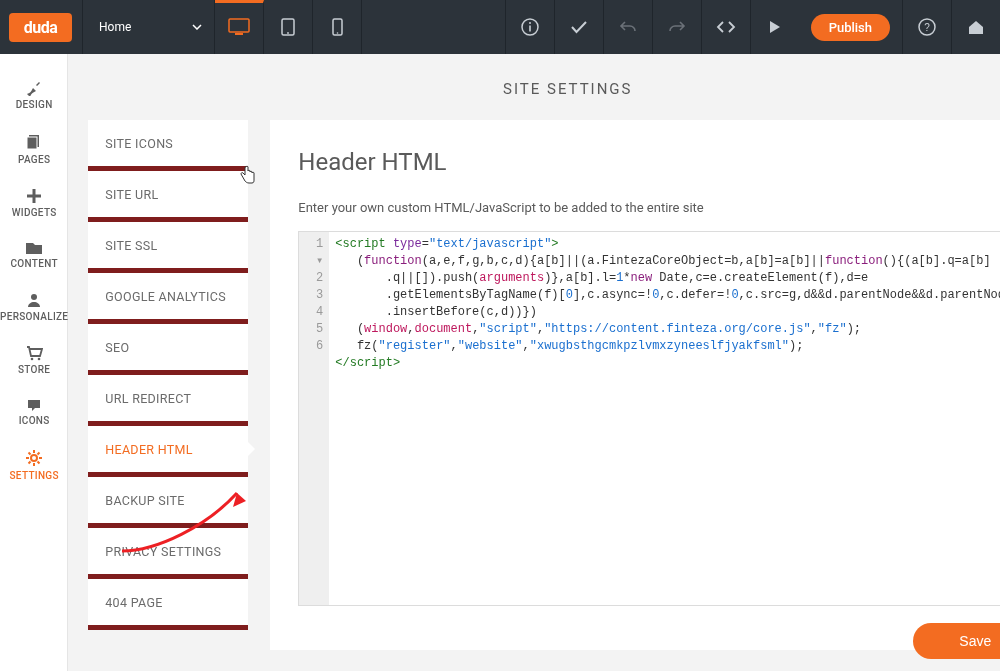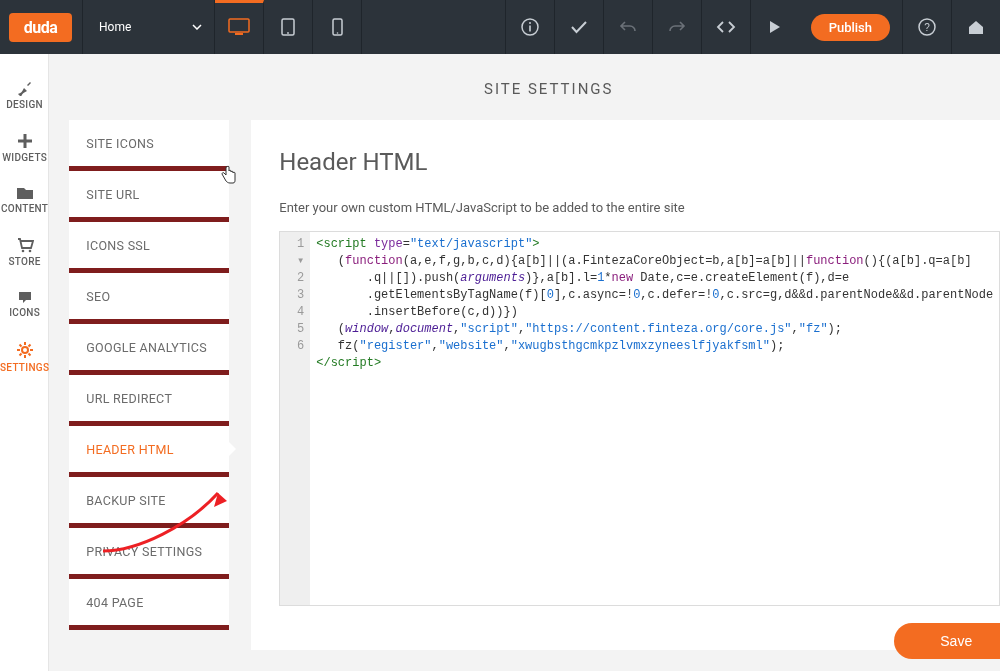--- a/index.html
+++ b/index.html
@@ -30,21 +30,21 @@
 .editor-desc { font-size:13px; color:#5a5a5a; margin-bottom:16px;}
 .code-box { border:1px solid #dcdcdc; display:flex; font-family: Consolas, Monaco, "Courier New", monospace; font-size:12px; line-height:17px; height:375px;}
 .gutter { background:#efefef; color:#9a9a9a; text-align:right; padding:4px 6px; user-select:none; width:30px;}
 .gutter .ln { display:block; }
 .code { padding:4px 6px; white-space:pre; color:#333; overflow:auto;}
 .code .kw { color:#8a1e7c;}
 .code .tag { color:#227a22;margin-top:24px;}
 .code .attr { color:#7a2a9c;}
 .code .str { color:#1a6fcf;}
 .code .num { color:#1a6fcf;}
-.code .arg { color:#4c1d95;font-style:italic;}
+.code .arg { color:#be185d;}
 .save-btn { position:absolute; right:30px; bottom:12px; background:#f36c21; color:#fff; border:none; border-radius:20px; padding:10px 46px; font-size:14px; font-weight:500; cursor:pointer;}
 .arrow-annot { position:absolute; left:49px; top:427px; pointer-events:none;}
 .cursor-hand { position:absolute; left:171px; top:111px; pointer-events:none; font-size:15px;}
 svg { display:block; }
 </style>
 </head>
 <body>
 
 <div class="topbar">
   <div class="logo">duda</div>
@@ -125,30 +125,44 @@
 
 <div class="main">
   <div class="leftnav">
     <div class="leftnav-item">
       <svg width="18" height="18" viewBox="0 0 18 18">
           <path d="M2 16c3-1 4-2 6-6l3 3c-4 2-5 3-6 6z M11 7l3-3 1 1-3 3z" fill="#5e5e5e"></path>
         </svg>
       <span>DESIGN</span>
     </div>
     <div class="leftnav-item">
+      <svg width="18" height="18" viewBox="0 0 18 18">
+          <rect x="4" y="2" width="10" height="12" fill="#5e5e5e"></rect>
+          <rect x="2" y="4" width="10" height="12" fill="#5e5e5e" stroke="#fff"></rect>
+        </svg>
+      <span>PAGES</span>
+    </div>
+    <div class="leftnav-item">
       <svg width="16" height="16" viewBox="0 0 16 16">
           <path d="M8 1v14M1 8h14" stroke="#5e5e5e" stroke-width="3"></path>
         </svg>
       <span>WIDGETS</span>
     </div>
     <div class="leftnav-item">
       <svg width="18" height="14" viewBox="0 0 18 14">
           <path d="M1 2h7l2 2h7v9H1z" fill="#5e5e5e"></path>
         </svg>
       <span>CONTENT</span>
+    </div>
+    <div class="leftnav-item">
+      <svg width="16" height="16" viewBox="0 0 16 16">
+          <circle cx="8" cy="5" r="3" fill="#5e5e5e"></circle>
+          <path d="M2 15c0-3 3-5 6-5s6 2 6 5" fill="#5e5e5e"></path>
+        </svg>
+      <span>PERSONALIZE</span>
     </div>
     <div class="leftnav-item">
       <svg width="18" height="16" viewBox="0 0 18 16">
           <path d="M2 2h2l2 9h9l2-7H5" stroke="#5e5e5e" stroke-width="1.8" fill="none"></path>
           <circle cx="7" cy="14" r="1.3" fill="#5e5e5e"></circle>
           <circle cx="14" cy="14" r="1.3" fill="#5e5e5e"></circle>
         </svg>
       <span>STORE</span>
     </div>
     <div class="leftnav-item">
@@ -165,23 +179,23 @@
       <span>SETTINGS</span>
     </div>
   </div>
 
   <div class="content-area">
     <div class="section-title">SITE SETTINGS</div>
     <div class="panels">
       <div class="submenu">
         <div class="submenu-item">SITE ICONS</div>
         <div class="submenu-item">SITE URL</div>
-        <div class="submenu-item">ICONS SSL</div>
+        <div class="submenu-item">SITE SSL</div>
+        <div class="submenu-item">GOOGLE ANALYTICS</div>
         <div class="submenu-item">SEO</div>
-        <div class="submenu-item">GOOGLE ANALYTICS</div>
         <div class="submenu-item">URL REDIRECT</div>
         <div class="submenu-item active">HEADER HTML</div>
         <div class="submenu-item">BACKUP SITE</div>
         <div class="submenu-item">PRIVACY SETTINGS</div>
         <div class="submenu-item">404 PAGE</div>
       </div>
 
       <div class="editor-panel">
         <div class="editor-title">Header HTML</div>
         <div class="editor-desc">Enter your own custom HTML/JavaScript to be added to the entire site</div>

